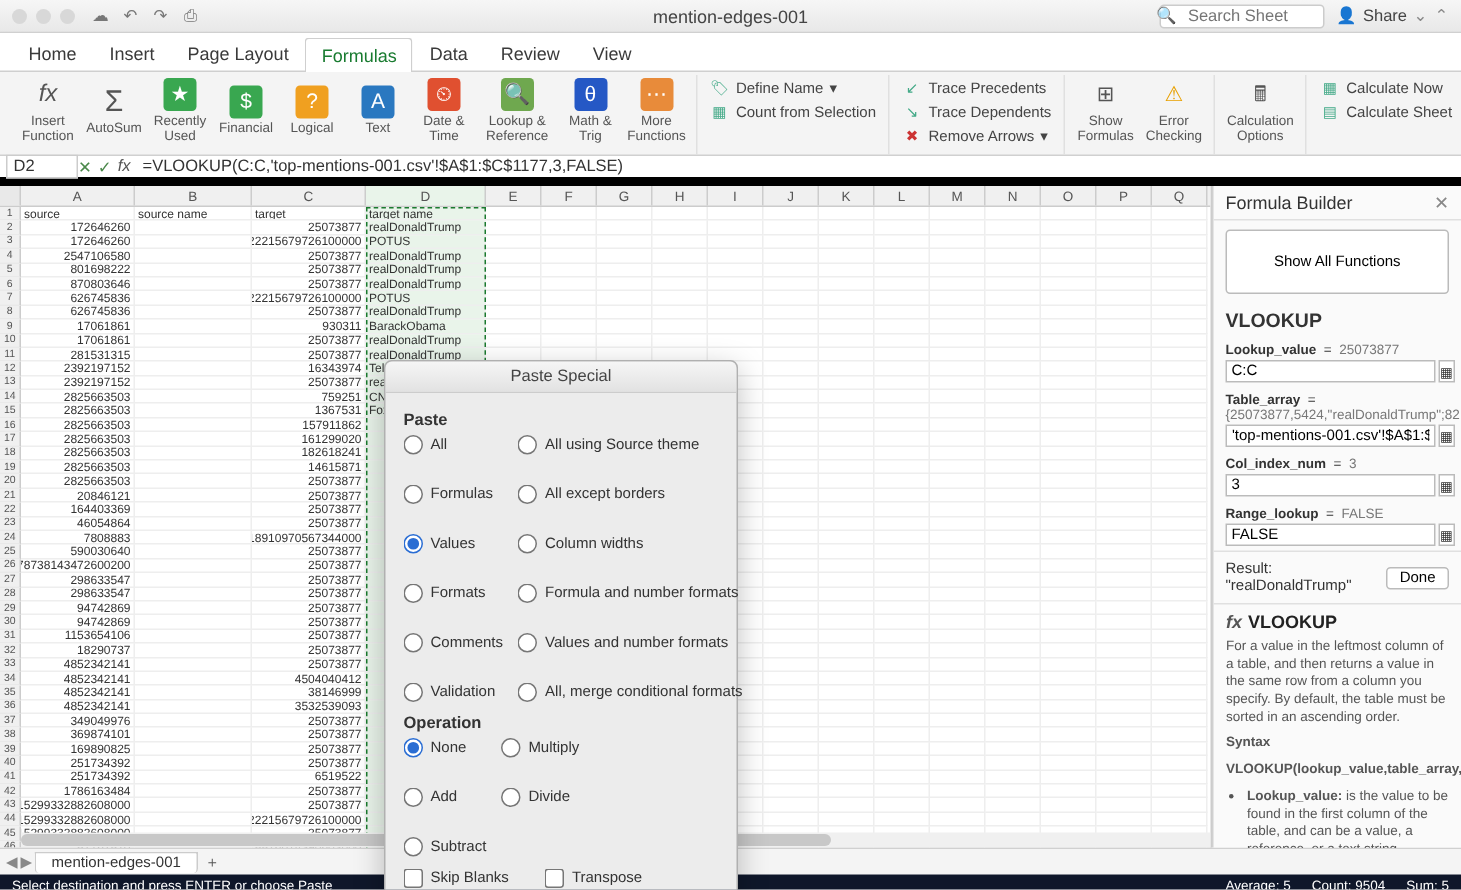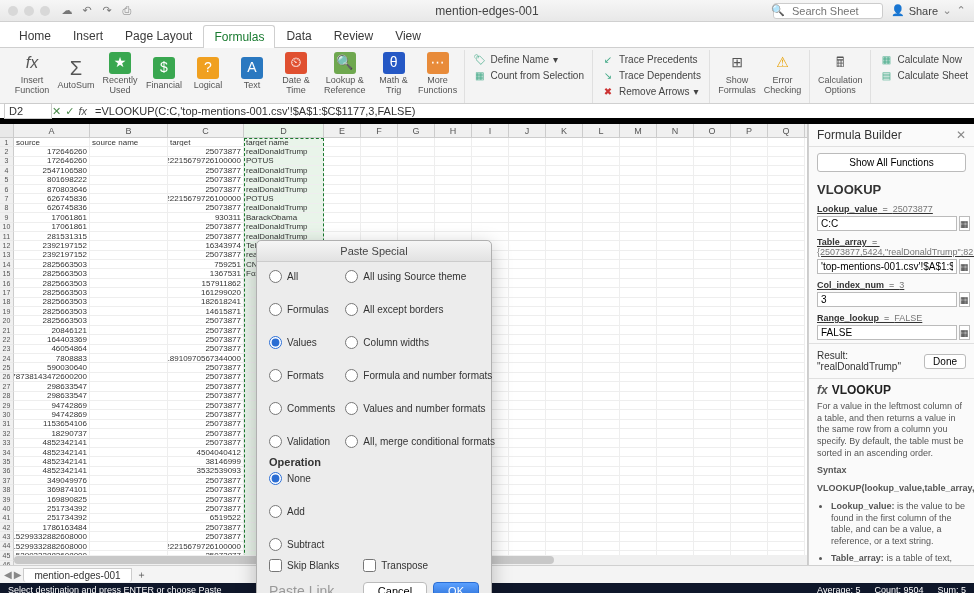--- a/index.html
+++ b/index.html
@@ -75,24 +75,24 @@
 
 
 .status { height: 14px; background: #0f172a; color: #fff; display: flex; align-items: center; padding: 0 8px; font-size: 9px; }
 .status .r { margin-left: auto; display: flex; gap: 14px; }
 
 
 .panel { flex: 1; background: #fafafa; border-left: 1px solid #d0d0d0; font-size: 10px; display: flex; flex-direction: column; overflow: hidden; }
 .panel-h { padding: 4px 8px; font-size: 12px; font-weight: 500; color: #333; border-bottom: 1px solid #e0e0e0; display: flex; align-items: center; justify-content: space-between; }
 .panel-h .x { color: #888; cursor: pointer; }
 .panel .btnw { padding: 6px 8px; }
-.panel .btnw button { width: 100%; padding: 3px; font-size: 10px; border: 1px solid #bbb; background: #fff; border-radius: 3px; cursor: pointer; }
+.panel .btnw button { width: 100%; padding: 15px; font-size: 10px; border: 1px solid #bbb; background: #fff; border-radius: 3px; cursor: pointer; }
 .panel .fnname { padding: 4px 8px; font-size: 13px; font-weight: 700; color: #333; }
 .panel .argrow { padding: 3px 8px; display: flex; flex-direction: column; gap: 2px; }
-.panel .arglbl { font-size: 9px; text-decoration: underline; }
+.panel .arglbl { font-size: 9px; }
 .panel .arglbl b { font-weight: 700; }
 .panel .argin { display: flex; gap: 2px; }
 .panel .argin input { flex: 1; border: 1px solid #bbb; padding: 1px 3px; font-size: 10px; background: #fff; }
 .panel .argin .pick { width: 18px; border: 1px solid #bbb; display: flex; align-items: center; justify-content: center; background: #fff; cursor: pointer; font-size: 9px; }
 .panel .result { padding: 6px 8px; display: flex; justify-content: space-between; align-items: center; border-top: 1px solid #e0e0e0; border-bottom: 1px solid #e0e0e0; }
 .panel .result button { border: 1px solid #bbb; background: #fff; padding: 1px 8px; font-size: 10px; border-radius: 3px; cursor: pointer; }
 .panel .doc { padding: 4px 8px; font-size: 9px; color: #555; overflow: auto; flex: 1; }
 .panel .doc .fnhead { display: flex; align-items: center; gap: 4px; font-size: 12px; color: #222; margin-bottom: 4px; font-weight: 700; }
 .panel .doc .fnhead .fxs { font-style: italic; color: #555; }
 .panel .doc p { margin-bottom: 6px; line-height: 1.3; }
@@ -1299,20 +1299,21 @@
   <div class="r">
     <span>Average: 5</span>
     <span>Count: 9504</span>
     <span>Sum: 5</span>
   </div>
 </div>
 
 <div class="dialog">
   <div class="dtitle">Paste Special</div>
   <div class="dbody">
+    <div class="sect">Paste</div>
     <div class="cols">
       <div class="col" id="pcol1">
           <label>
             <input type="radio" name="paste" style="">
             <span>All</span>
           </label>
           <label>
             <input type="radio" name="paste" style="">
             <span>Formulas</span>
           </label>
@@ -1367,20 +1368,30 @@
             <input type="radio" name="op" checked="" style="">
             <span>None</span>
           </label>
           <label>
             <input type="radio" name="op" style="">
             <span>Add</span>
           </label>
           <label>
             <input type="radio" name="op" style="">
             <span>Subtract</span>
+          </label>
+        </div>
+      <div class="col" id="ocol2">
+          <label>
+            <input type="radio" name="op" style="">
+            <span>Multiply</span>
+          </label>
+          <label>
+            <input type="radio" name="op" style="">
+            <span>Divide</span>
           </label>
         </div>
     </div>
     <div class="row2">
       <label>
           <input type="checkbox" style="">
           <span>Skip Blanks</span>
         </label>
       <label>
           <input type="checkbox" style="">

